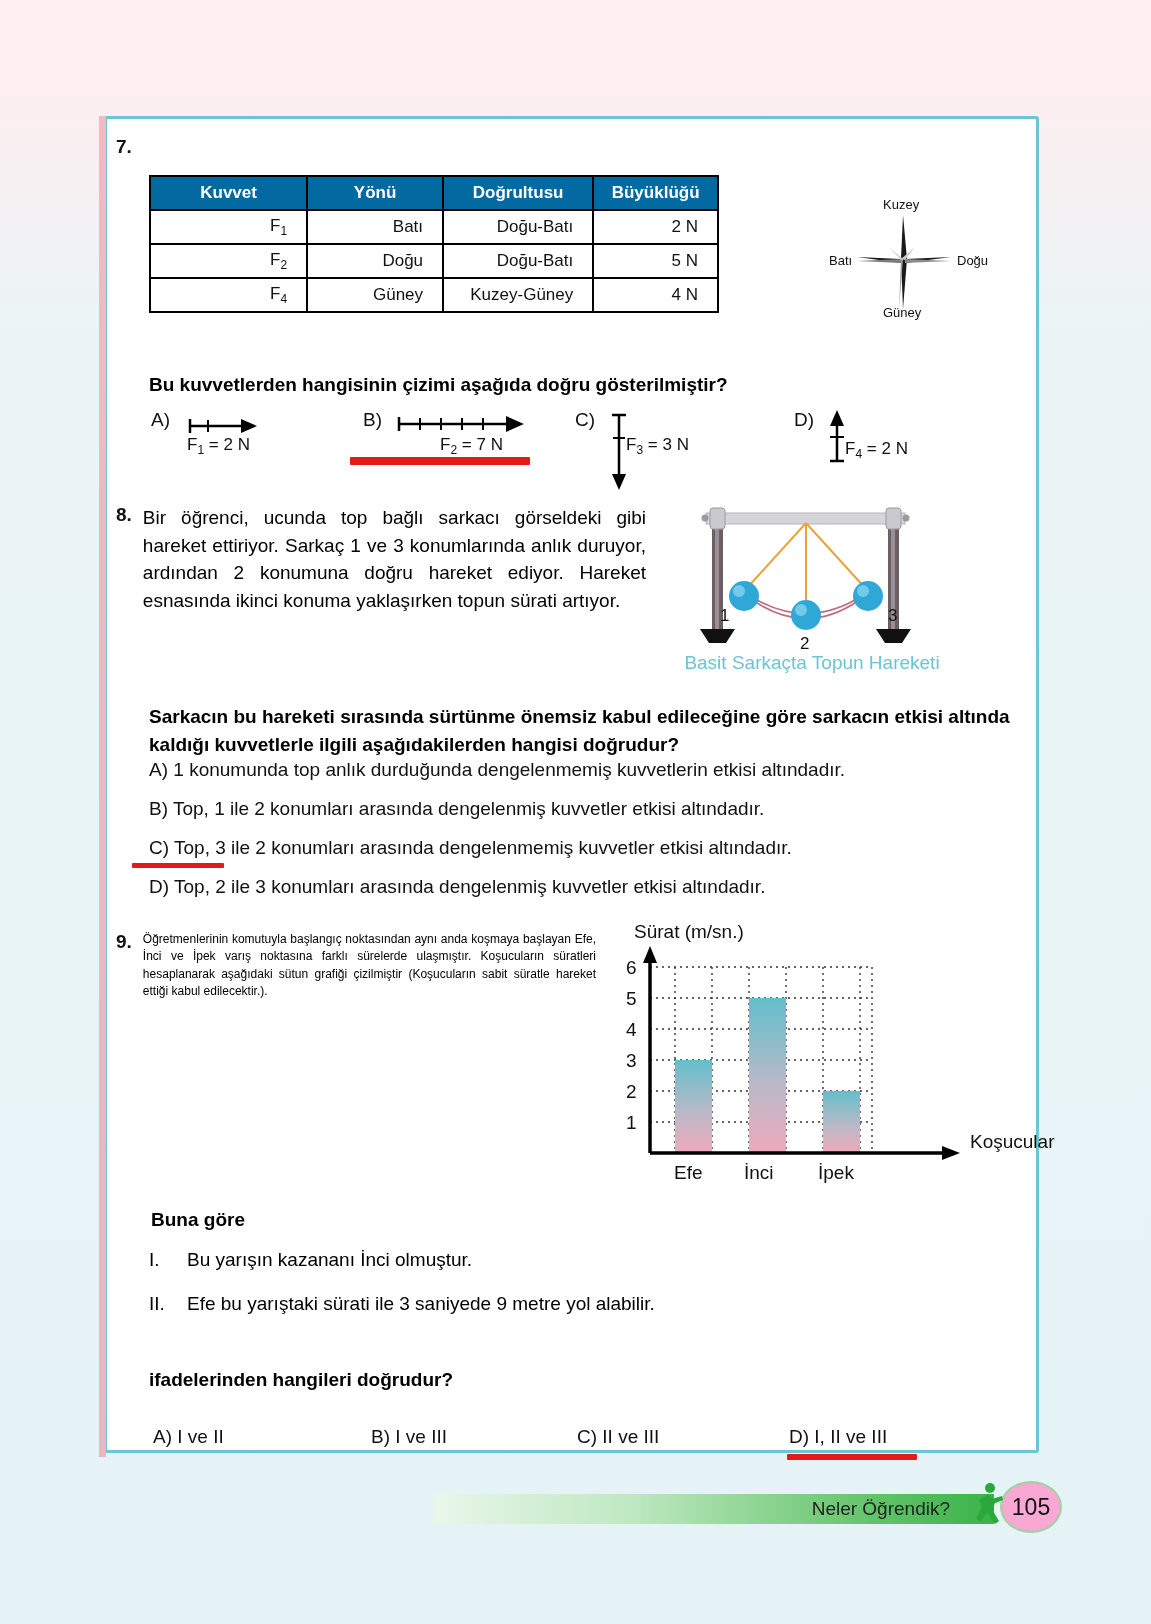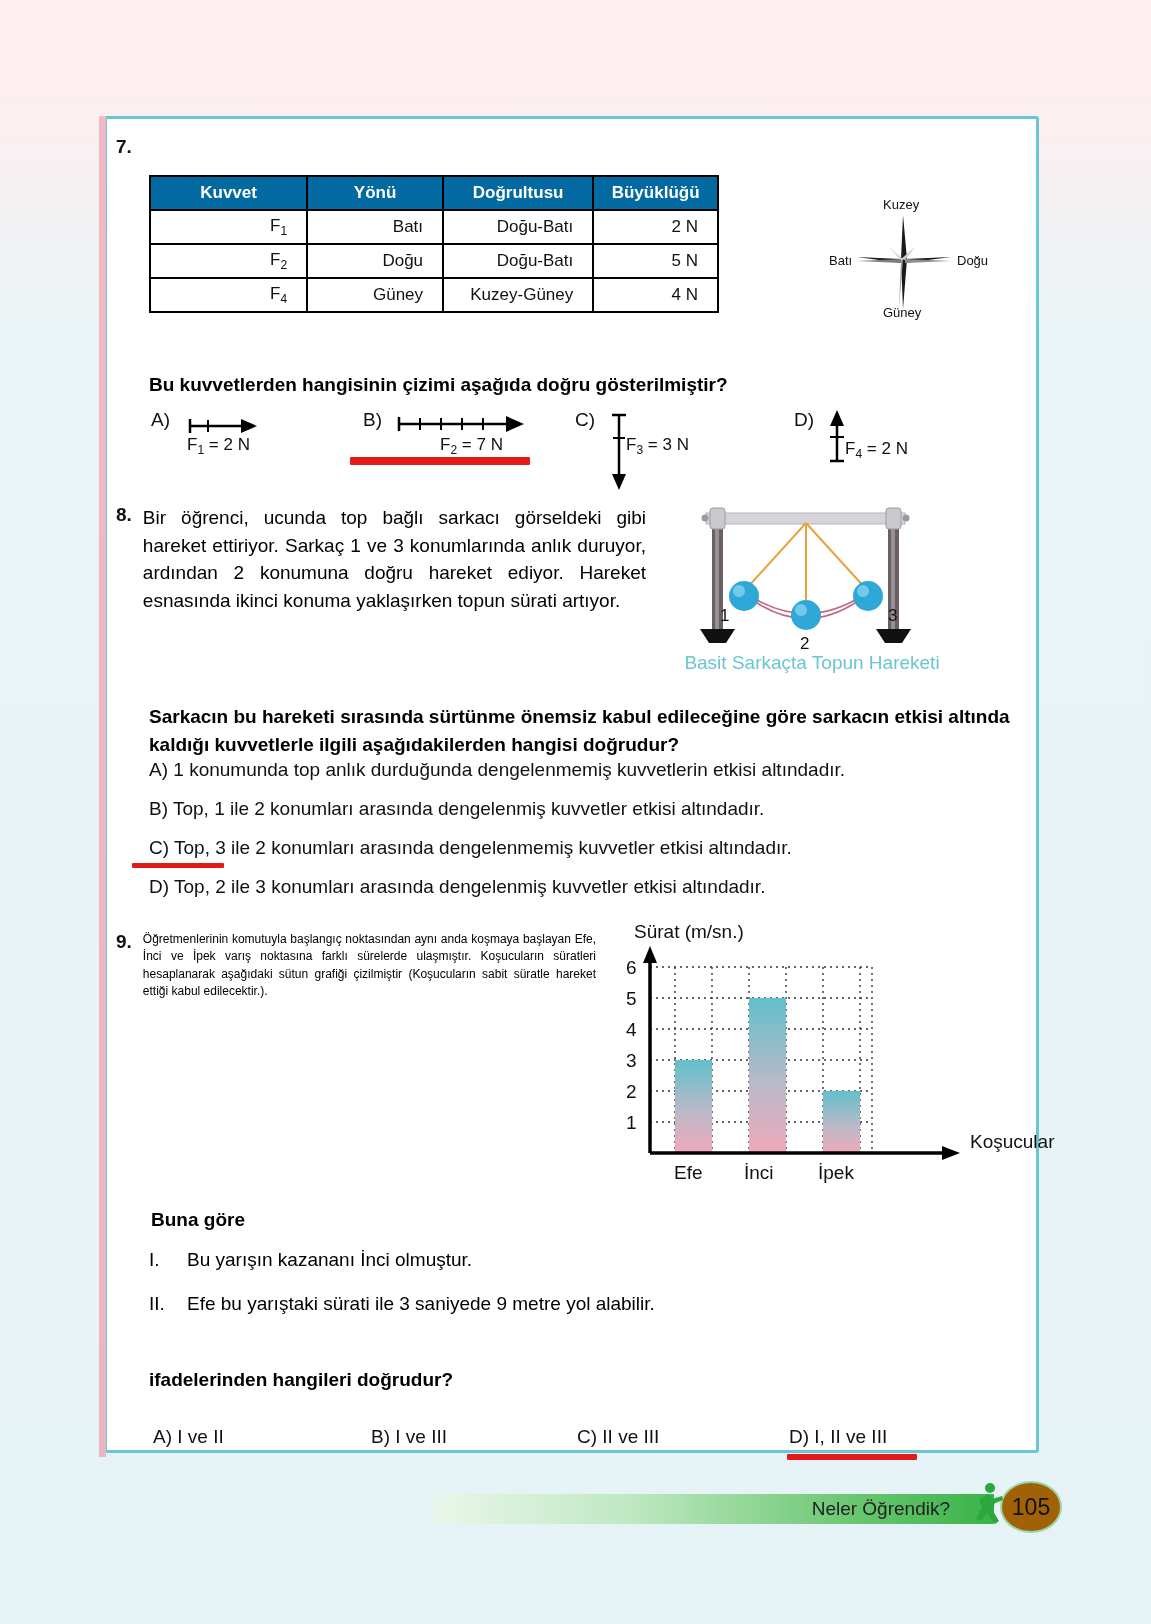--- a/index.html
+++ b/index.html
@@ -97,21 +97,21 @@
     background:linear-gradient(to right,#e9f7ea 0%,#bfe8c2 35%,#64c46b 78%,#3bb24a 100%);
     z-index:4;
   }
   .footer-text{
     position:absolute;left:700px;top:1498px;width:250px;text-align:right;
     font-size:19px;color:#222;z-index:6;
   }
   .runner{position:absolute;left:968px;top:1481px;width:40px;height:50px;z-index:6;}
   .page-badge{
     position:absolute;left:1000px;top:1481px;width:58px;height:48px;
-    background:#a16207;border:2px solid #9dd3a0;border-radius:50%;
+    background:#f9a8d4;border:2px solid #9dd3a0;border-radius:50%;
     display:flex;align-items:center;justify-content:center;
     font-size:23px;color:#111;z-index:5;
   }
 </style>
 </head>
 <body>
 
 <div class="bg-wash"></div>
 <div class="pink-strip"></div>
 

